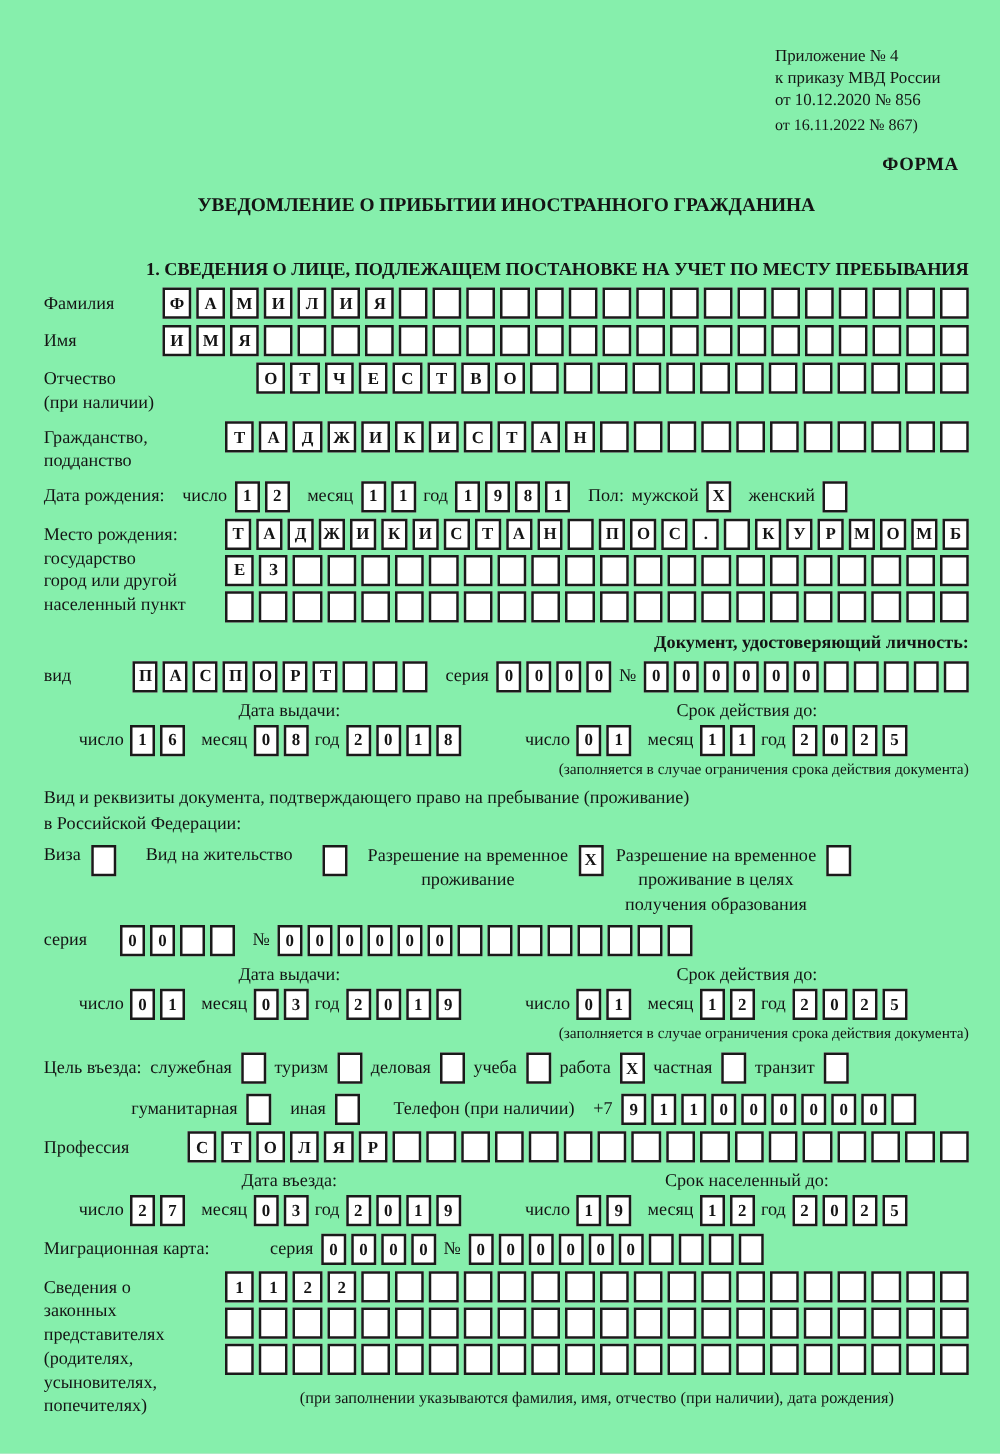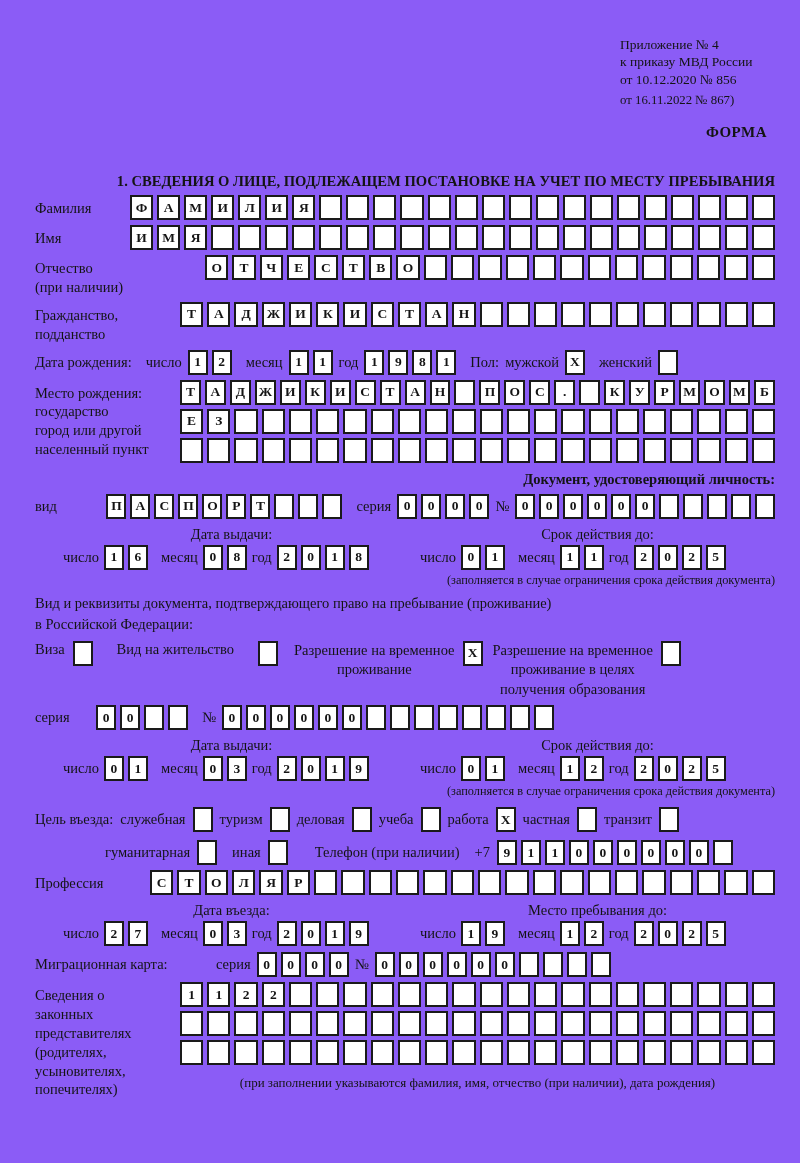--- a/index.html
+++ b/index.html
@@ -1,18 +1,18 @@
 <!DOCTYPE html>
 <html><head>
 <meta charset="utf-8">
 <style>
   * { margin:0; padding:0; box-sizing:border-box; }
   html,body { background:#e8e8e8; }
   .page {
-    width:800px; height:1163px; margin:0 auto; background:#8b5cf6; color:#141414;
+    width:800px; height:1163px; margin:0 auto; background:#86efac; color:#141414;
     font-family:"Liberation Serif","DejaVu Serif",serif; font-size:14.5px;
     padding:36px 25px 14px 35px; overflow:hidden; position:relative;
   }
   
   .annex { margin-left:585px; line-height:1.28; font-size:13.5px; }
   .annex .ed { font-size:12.8px; margin-top:4px; line-height:1.28; }
   .forma { text-align:right; font-weight:bold; font-size:15px; margin:16px 8px 0 0; letter-spacing:.5px; }
   .title { text-align:center; font-weight:bold; font-size:15.5px; line-height:1.5; margin-top:12px; }
   .blank { display:inline-block; width:55px; height:5px; border-bottom:2px solid #333; margin-left:10px; }
   .section { font-weight:bold; font-size:14.6px; margin-top:32px; text-align:right; }
@@ -68,20 +68,21 @@
     <div>к приказу МВД России</div>
     <div>от 10.12.2020 № 856</div>
     <div class="ed">
       <div>от 16.11.2022 № 867)</div>
     </div>
   </div>
 
   <div class="forma">ФОРМА</div>
 
   <div class="title">
+    <div>УВЕДОМЛЕНИЕ О ПРИБЫТИИ ИНОСТРАННОГО ГРАЖДАНИНА</div>
   </div>
 
   <div class="section">1. СВЕДЕНИЯ О ЛИЦЕ, ПОДЛЕЖАЩЕМ ПОСТАНОВКЕ НА УЧЕТ ПО МЕСТУ ПРЕБЫВАНИЯ</div>
 
   <div class="frow">
     <div class="flabel w95">Фамилия</div>
     <div class="cells-fill">
         <span class="cell">Ф</span>
         <span class="cell">А</span>
         <span class="cell">М</span>
@@ -619,21 +620,21 @@
         <span>год</span>
         <span class="cells-fixed">
             <span class="cell">2</span>
             <span class="cell">0</span>
             <span class="cell">1</span>
             <span class="cell">9</span>
           </span>
       </div>
     </div>
     <div class="dp-right">
-      <div class="dp-head">Место пребывания до:</div>
+      <div class="dp-head">Срок населенный до:</div>
       <div class="dp-line">
         <span>число</span>
         <span class="cells-fixed">
             <span class="cell">1</span>
             <span class="cell">9</span>
           </span>
         <span class="gap-l">месяц</span>
         <span class="cells-fixed">
             <span class="cell">1</span>
             <span class="cell">2</span>

